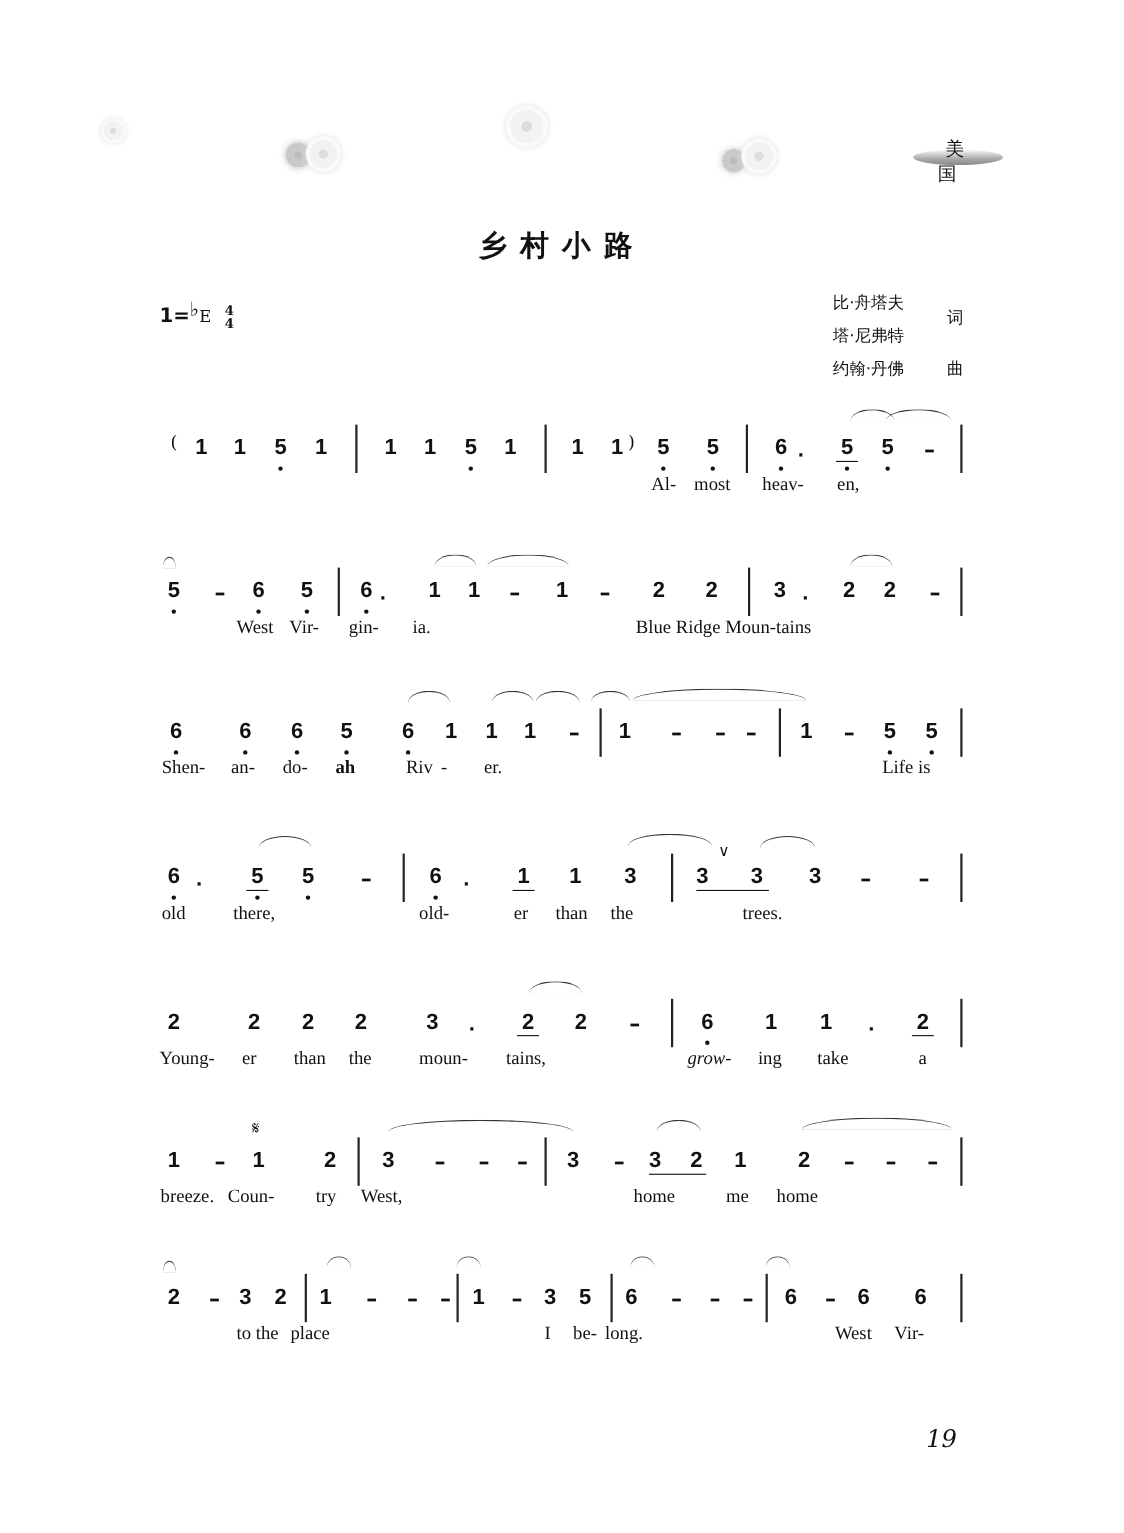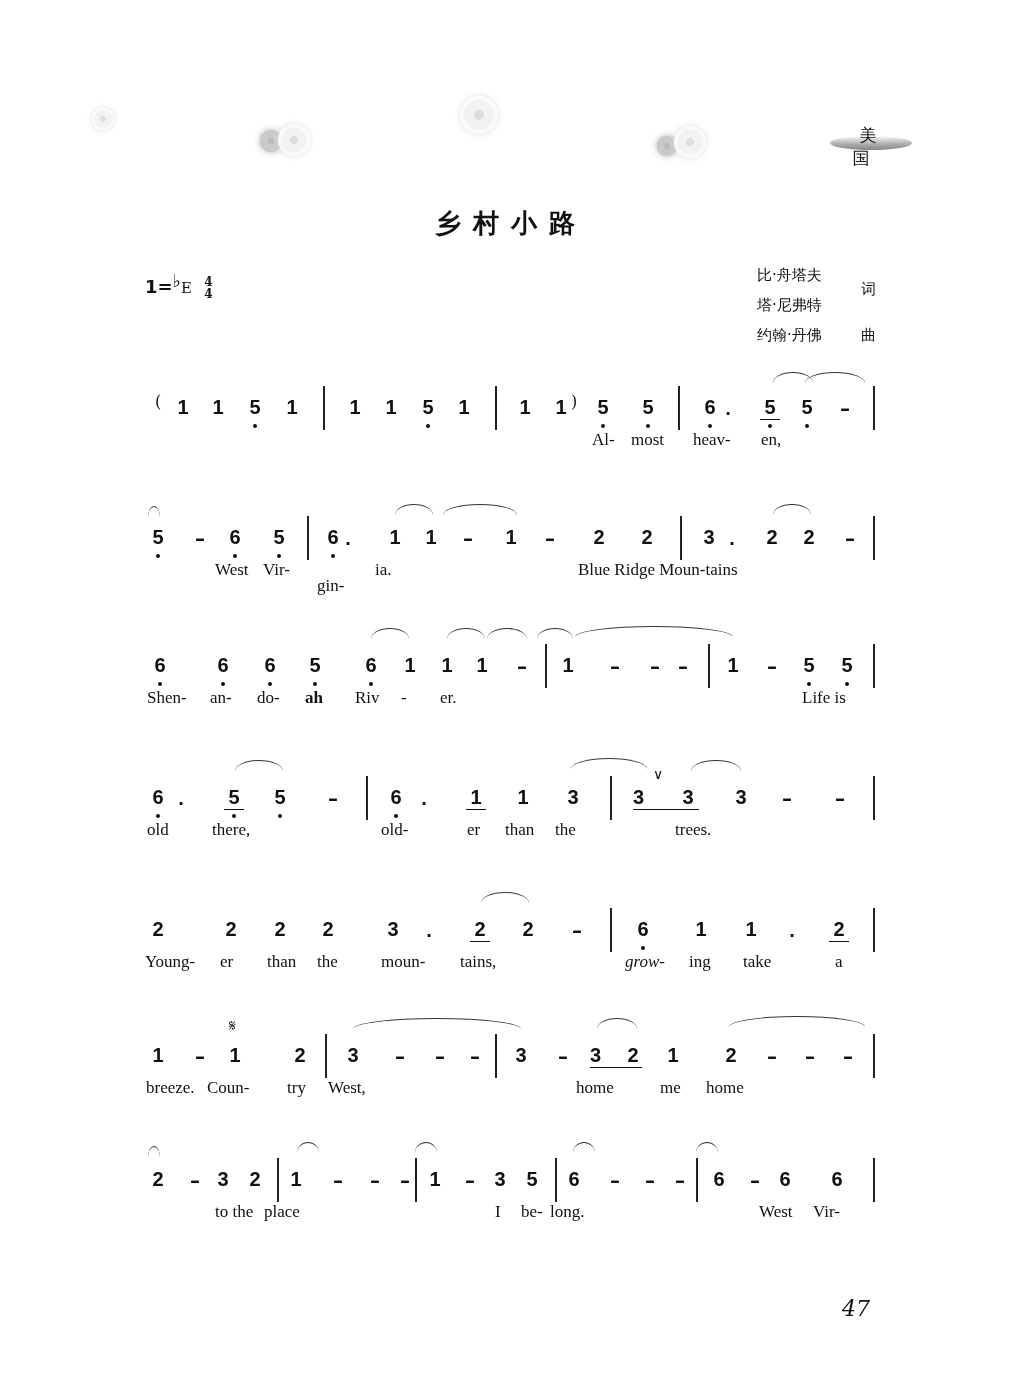--- a/index.html
+++ b/index.html
@@ -124,21 +124,21 @@
   <span class="aug" style="left:584px;">·</span>
   <span class="n" style="left:617px;">2</span>
   <span class="n" style="left:654px;">2</span>
   <span class="dash" style="left:695px;">–</span>
   <span class="bar" style="left:728px;"></span>
   <span class="slur" style="left:250px;top:-22px;width:38px;"></span>
   <span class="slur" style="left:298px;top:-22px;width:74px;"></span>
   <span class="slur" style="left:628px;top:-22px;width:38px;"></span>
   <span class="lyr" style="left:70px;">West</span>
   <span class="lyr" style="left:118px;">Vir-</span>
-  <span class="lyr" style="left:172px;margin-top:16px;">gin-</span>
+  <span class="lyr" style="left:172px;">gin-</span>
   <span class="lyr" style="left:230px;">ia.</span>
   <span class="lyr" style="left:433px;">Blue Ridge Moun-tains</span>
 </div>
 
 <div class="row" style="top:654px;">
   <span class="n dot-below" style="left:5px;">6</span>
   <span class="n dot-below" style="left:68px;">6</span>
   <span class="n dot-below" style="left:115px;">6</span>
   <span class="n dot-below" style="left:160px;">5</span>
   <span class="n dot-below" style="left:216px;">6</span>
@@ -159,21 +159,21 @@
   <span class="bar" style="left:728px;"></span>
   <span class="slur" style="left:226px;top:-26px;width:38px;"></span>
   <span class="slur" style="left:302px;top:-26px;width:38px;"></span>
   <span class="slur" style="left:342px;top:-26px;width:40px;"></span>
   <span class="slur" style="left:392px;top:-26px;width:36px;"></span>
   <span class="slur" style="left:430px;top:-28px;width:158px;"></span>
   <span class="lyr" style="left:2px;">Shen-</span>
   <span class="lyr" style="left:65px;">an-</span>
   <span class="lyr" style="left:112px;">do-</span>
   <span class="lyr" style="left:160px;font-weight:bold;">ah</span>
-  <span class="lyr" style="left:210px;">Riv</span>
+  <span class="lyr" style="left:224px;">Riv</span>
   <span class="lyr" style="left:256px;">-</span>
   <span class="lyr" style="left:295px;">er.</span>
   <span class="lyr" style="left:657px;">Life is</span>
 </div>
 
 <div class="row" style="top:786px;">
   <span class="n dot-below" style="left:3px;">6</span>
   <span class="aug" style="left:33px;">·</span>
   <span class="n dot-below ul" style="left:79px;">5</span>
   <span class="n dot-below" style="left:125px;">5</span>
@@ -301,13 +301,13 @@
   <span class="slur" style="left:551px;top:-26px;width:22px;"></span>
   <span class="lyr" style="left:70px;">to the</span>
   <span class="lyr" style="left:119px;">place</span>
   <span class="lyr" style="left:350px;">I</span>
   <span class="lyr" style="left:376px;">be-</span>
   <span class="lyr" style="left:405px;">long.</span>
   <span class="lyr" style="left:614px;">West</span>
   <span class="lyr" style="left:668px;">Vir-</span>
 </div>
 
-<div class="page-num">47</div>
+<div class="page-num">19</div>
 
 </body></html>

